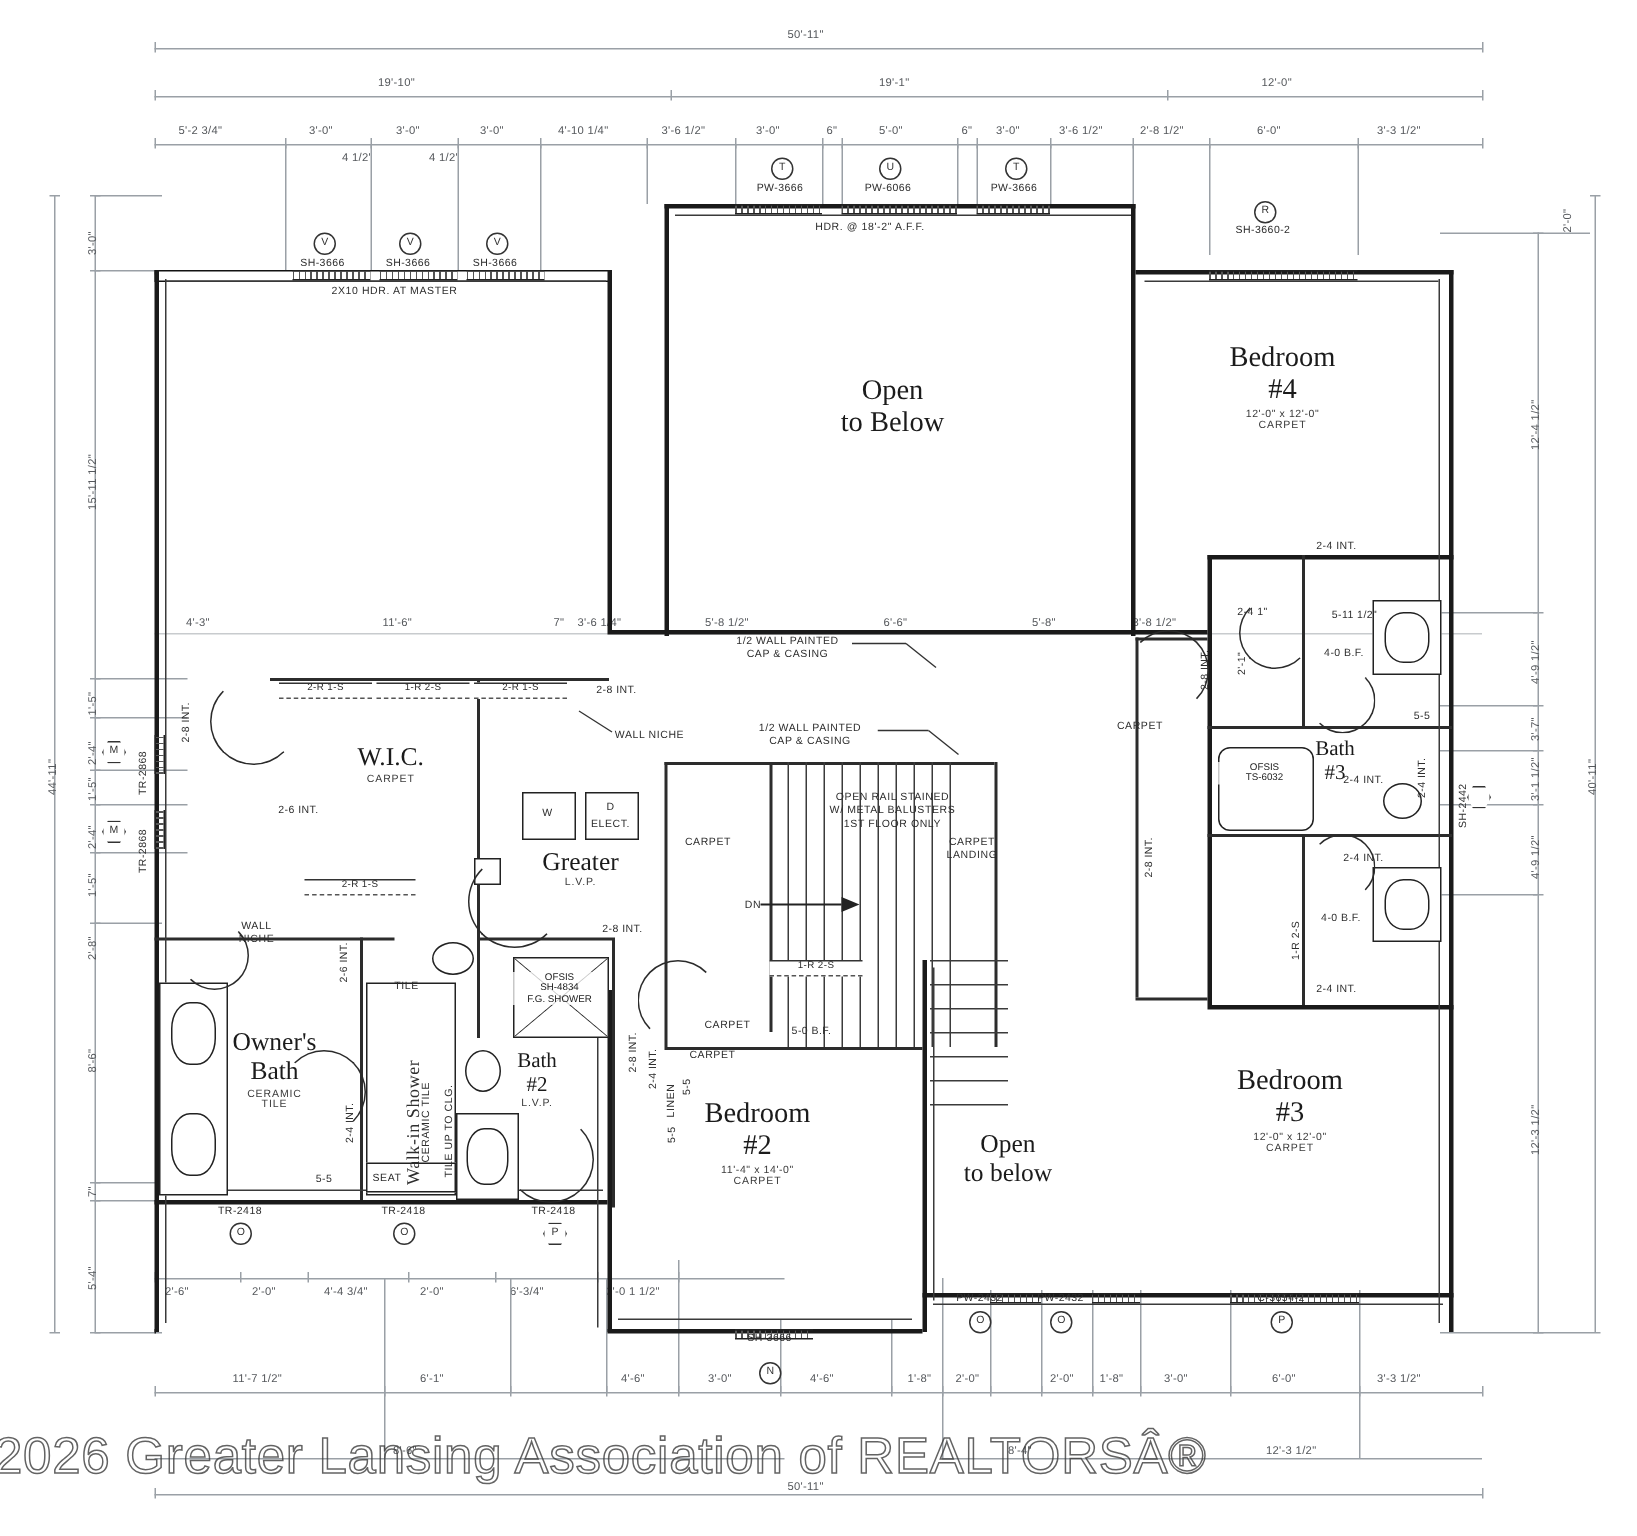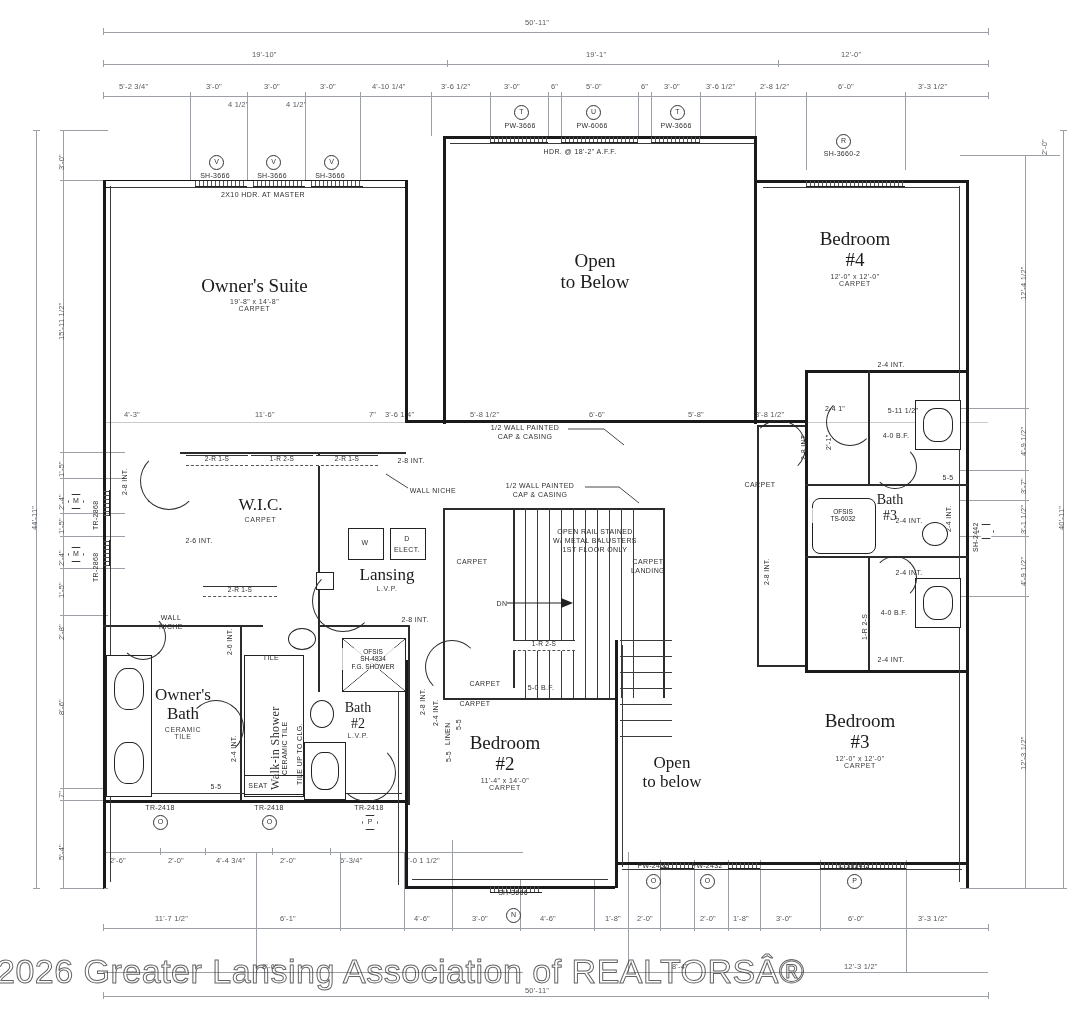--- a/index.html
+++ b/index.html
@@ -379,45 +379,40 @@
     <div class="winband" style="left:651px;top:136px;width:49px;height:5px;"></div>
     <div class="winband" style="left:806px;top:180px;width:99px;height:5px;"></div>
     <div class="winband" style="left:660px;top:862px;width:34px;height:5px;"></div>
     <div class="winband" style="left:728px;top:862px;width:32px;height:5px;"></div>
     <div class="winband" style="left:820px;top:862px;width:86px;height:5px;"></div>
     <div class="winband" style="left:490px;top:886px;width:52px;height:5px;"></div>
     <div class="winband" style="left:103px;top:490px;width:5px;height:26px;background:repeating-linear-gradient(0deg,#555 0 1px,transparent 1px 4px);border:0;border-left:1px solid #222;border-right:1px solid #222;"></div>
     <div class="winband" style="left:103px;top:540px;width:5px;height:26px;background:repeating-linear-gradient(0deg,#555 0 1px,transparent 1px 4px);border:0;border-left:1px solid #222;border-right:1px solid #222;"></div>
   </div>
 
-  <div class="room" style="left:132px;top:275px;width:245px;">
-    <div class="rname">Owner's Suite</div>
-    <div class="rdim">19'-8"  x  14'-8"</div>
-    <div class="rfloor">CARPET</div>
-  </div>
 
   <div class="room" style="left:500px;top:250px;width:190px;">
     <div class="rname">Open</div>
     <div class="rname">to Below</div>
   </div>
 
   <div class="room" style="left:775px;top:228px;width:160px;">
     <div class="rname">Bedroom</div>
     <div class="rname">#4</div>
     <div class="rdim">12'-0"  x  12'-0"</div>
     <div class="rfloor">CARPET</div>
   </div>
 
   <div class="room" style="left:203px;top:495px;width:115px;">
     <div class="rname small">W.I.C.</div>
     <div class="rfloor" style="margin-top:2px;">CARPET</div>
   </div>
 
   <div class="room" style="left:337px;top:565px;width:100px;">
-    <div class="rname small">Lansing</div>
+    <div class="rname small">Greater</div>
     <div class="rfloor" style="margin-top:1px;">L.V.P.</div>
   </div>
 
   <div class="room" style="left:128px;top:685px;width:110px;">
     <div class="rname small">Owner's</div>
     <div class="rname small">Bath</div>
     <div class="rfloor" style="margin-top:3px;">CERAMIC</div>
     <div class="rfloor">TILE</div>
   </div>
 

